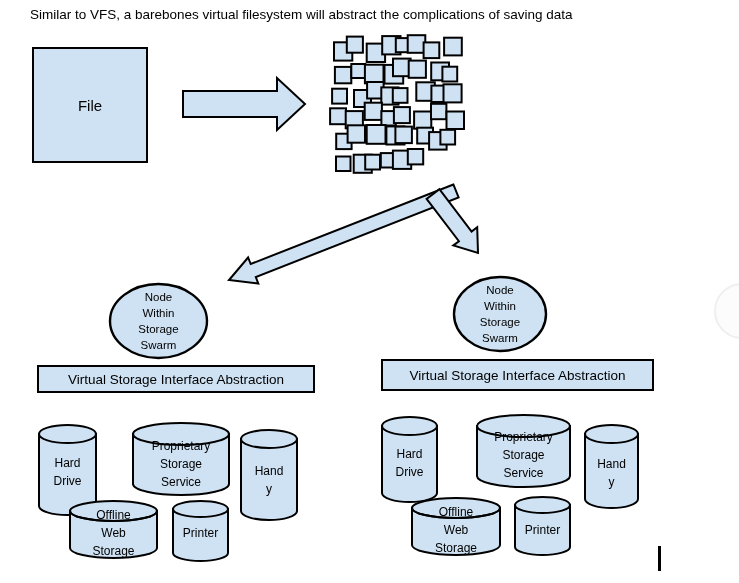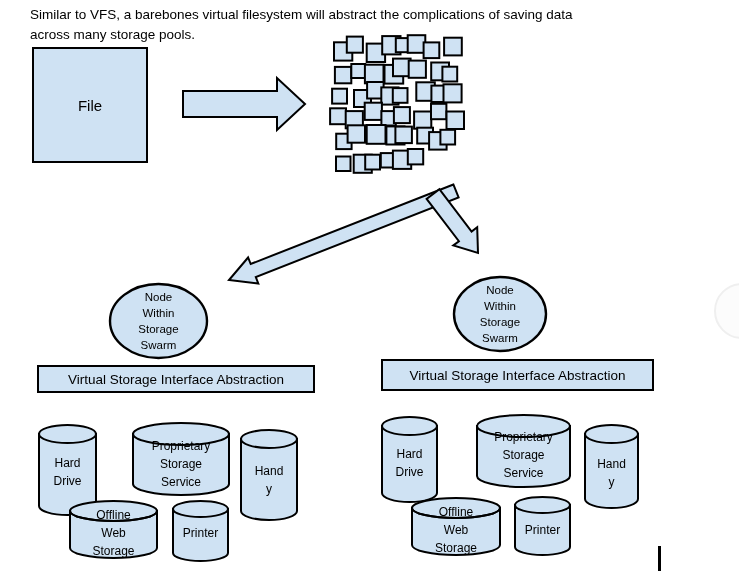--- a/index.html
+++ b/index.html
@@ -1,18 +1,18 @@
 <!DOCTYPE html>
 <html style="--shape-fill: #cfe2f3; --shape-stroke: #000000;"><head>
 <meta charset="utf-8">
 <style>
   html,body{margin:0;padding:0;background:#ffffff;}
   .page{position:relative;width:739px;height:583px;overflow:hidden;background:#fff;
         font-family:"Liberation Sans",sans-serif;}
-  .intro{position:absolute;left:30px;top:5px;font-size:13.5px;line-height:20px;color:#000;}
+  .intro{position:absolute;left:30px;top:5px;font-size:13.5px;line-height:20px;color:#000;text-align:center;}
   .intro div{white-space:nowrap;}
   svg.canvas{position:absolute;left:0;top:0;}
   .shape{fill:var(--shape-fill);stroke:var(--shape-stroke);stroke-width:2;}
   .thick{stroke-width:2.4;}
   .arcline{fill:none;stroke:var(--shape-stroke);stroke-width:2;}
   .arrow{fill:var(--shape-fill);stroke:var(--shape-stroke);stroke-width:2;stroke-linejoin:miter;}
   svg text{font-family:"Liberation Sans",sans-serif;fill:#000;}
   .tm{text-anchor:middle;}
   .t15{font-size:15px;}
   .t135{font-size:13.5px;}
@@ -21,21 +21,20 @@
   .caret{position:absolute;left:658px;top:546px;width:2.5px;height:25px;background:#000;}
   .edge-circle{fill:#fcfcfc;stroke:#efefef;stroke-width:2;}
 </style>
 </head>
 <body>
 
 <div class="page">
 
   <div class="intro">
     <div>Similar to VFS, a barebones virtual filesystem will abstract the complications of saving data</div>
-    <div>across many storage pools.</div>
   </div>
 
   <svg class="canvas" width="739" height="583" viewBox="0 0 739 583">
 
     <circle class="edge-circle" cx="742" cy="311" r="27"></circle>
 
     <g>
       <rect class="shape" x="33" y="48" width="114" height="114"></rect>
       <text class="tm t15" x="90" y="111">File</text>
     </g>

